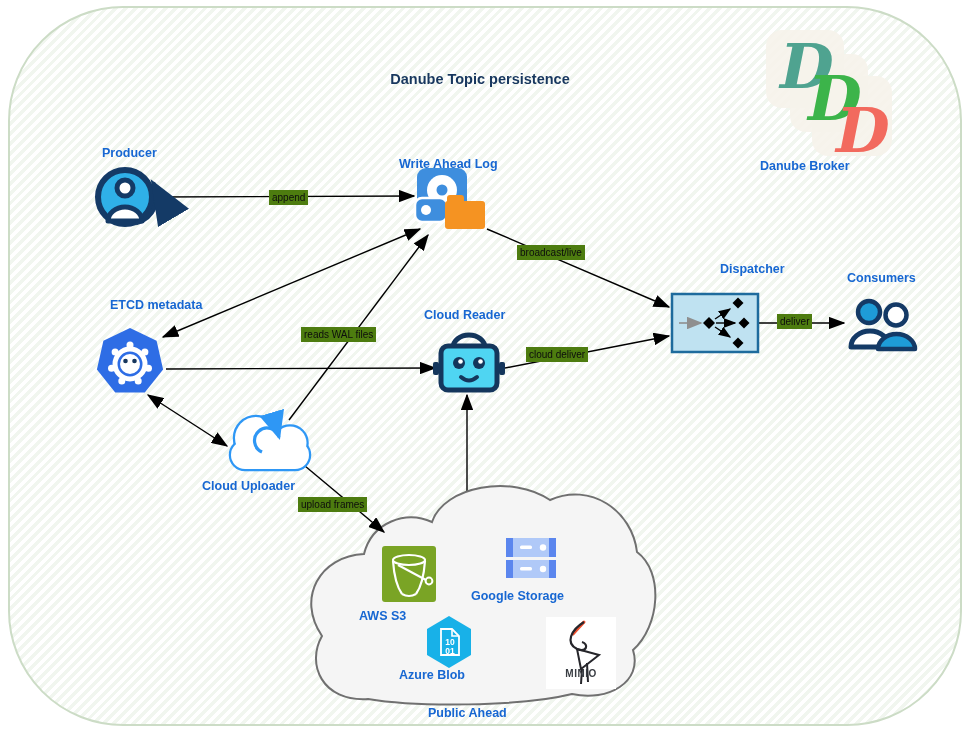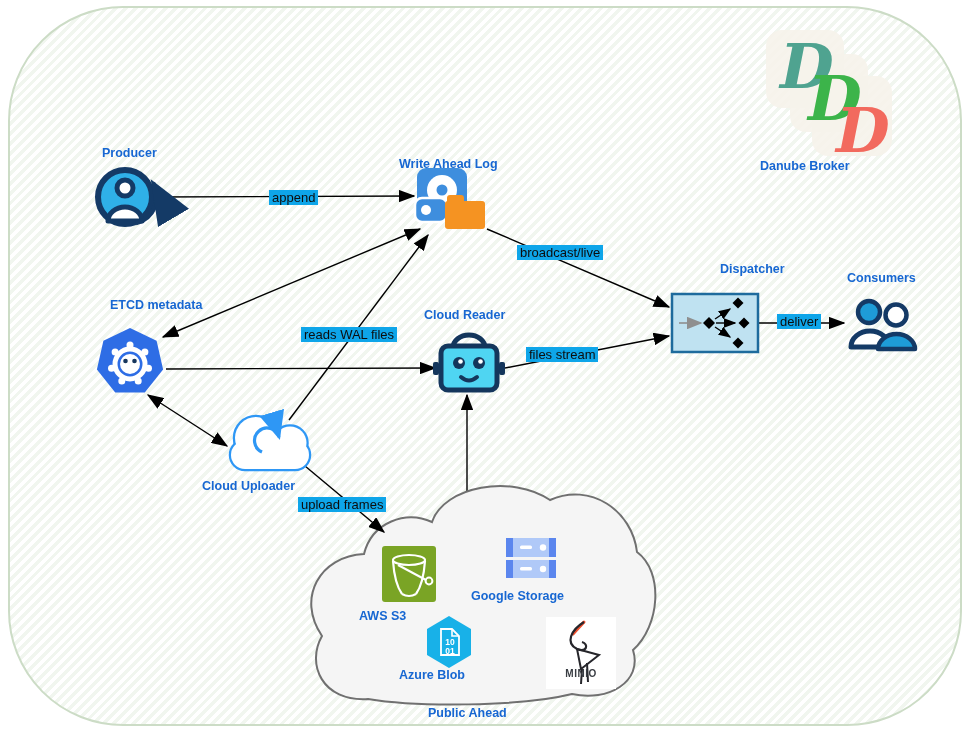--- a/index.html
+++ b/index.html
@@ -4,21 +4,21 @@
 <style>
   html,body{margin:0;padding:0;background:#fff;}
   #canvas{position:relative;width:970px;height:732px;background:#fff;overflow:hidden;
           font-family:"Liberation Sans",sans-serif;}
   #frame{position:absolute;left:8px;top:6px;right:8px;bottom:6px;
          border:2px solid #ccdcc6;border-radius:115px;
          background:repeating-linear-gradient(135deg,#ffffff 0 3.5px,#f1f6ef 3.5px 7px);}
   #diagram-svg{position:absolute;left:0;top:0;width:970px;height:732px;}
   .lbl{position:absolute;white-space:nowrap;}
   .node-label{color:#1767d2;font-weight:700;font-size:12.5px;}
-  .edge-label{color:#0d0d0d;font-size:13px;background:#0ea5e9;padding:0 3px;line-height:15px;}
+  .edge-label{color:#0d0d0d;font-size:10px;background:#4d7c0f;padding:0 3px;line-height:15px;}
   .ctr{text-align:left;}
   #page-title{left:330px;top:71px;width:300px;text-align:center;
               color:#17375e;font-weight:700;font-size:14.5px;}
   .logo-square{position:absolute;width:78px;height:78px;border-radius:16px;
                background:rgba(246,243,234,0.88);}
   .logo-d{position:absolute;font-family:"DejaVu Serif",serif;font-style:italic;
           font-weight:700;font-size:62px;line-height:54px;}
   #minio-wordmark{left:546px;top:668px;width:70px;text-align:center;
                   color:#383c42;font-weight:700;font-size:10px;letter-spacing:0.5px;}
 </style>
@@ -187,34 +187,35 @@
 
   <div>
     <div class="logo-square" style="left:766px;top:30px;"></div>
     <div class="logo-square" style="left:790px;top:54px;"></div>
     <div class="logo-square" style="left:812px;top:76px;width:80px;height:80px;"></div>
     <span class="logo-d" style="left:780px;top:40px;color:#4fa390;">D</span>
     <span class="logo-d" style="left:808px;top:72px;color:#3cb44a;">D</span>
     <span class="logo-d" style="left:836px;top:104px;color:#f26a5e;">D</span>
   </div>
 
+  <div class="lbl" id="page-title">Danube Topic persistence</div>
 
   <div class="lbl node-label" style="left:102px;top:146px;">Producer</div>
   <div class="lbl node-label" style="left:399px;top:136px;margin-top:21px;">Write Ahead Log</div>
   <div class="lbl node-label ctr" style="left:760px;top:159px;width:145px;">Danube Broker</div>
   <div class="lbl node-label" style="left:74px;top:298px;padding-left:36px;">ETCD metadata</div>
   <div class="lbl node-label" style="left:424px;top:308px;">Cloud Reader</div>
   <div class="lbl node-label" style="left:202px;top:479px;">Cloud Uploader</div>
   <div class="lbl node-label" style="left:680px;top:262px;padding-left:40px;">Dispatcher</div>
   <div class="lbl node-label" style="left:847px;top:271px;">Consumers</div>
   <div class="lbl node-label ctr" style="left:359px;top:609px;width:100px;">AWS S3</div>
   <div class="lbl node-label ctr" style="left:471px;top:589px;width:120px;">Google Storage</div>
   <div class="lbl node-label ctr" style="left:399px;top:668px;width:100px;">Azure Blob</div>
   <div class="lbl node-label ctr" style="left:428px;top:706px;width:120px;">Public Ahead</div>
   <div class="lbl" id="minio-wordmark">MINIO</div>
 
   <div class="lbl edge-label" style="left:269px;top:190px;">append</div>
   <div class="lbl edge-label" style="left:517px;top:245px;">broadcast/live</div>
   <div class="lbl edge-label" style="left:301px;top:327px;">reads WAL files</div>
-  <div class="lbl edge-label" style="left:526px;top:347px;">files stream</div>
+  <div class="lbl edge-label" style="left:526px;top:347px;">cloud deliver</div>
   <div class="lbl edge-label" style="left:777px;top:314px;">deliver</div>
   <div class="lbl edge-label" style="left:298px;top:497px;">upload frames</div>
 </div>
 
 </body></html>

